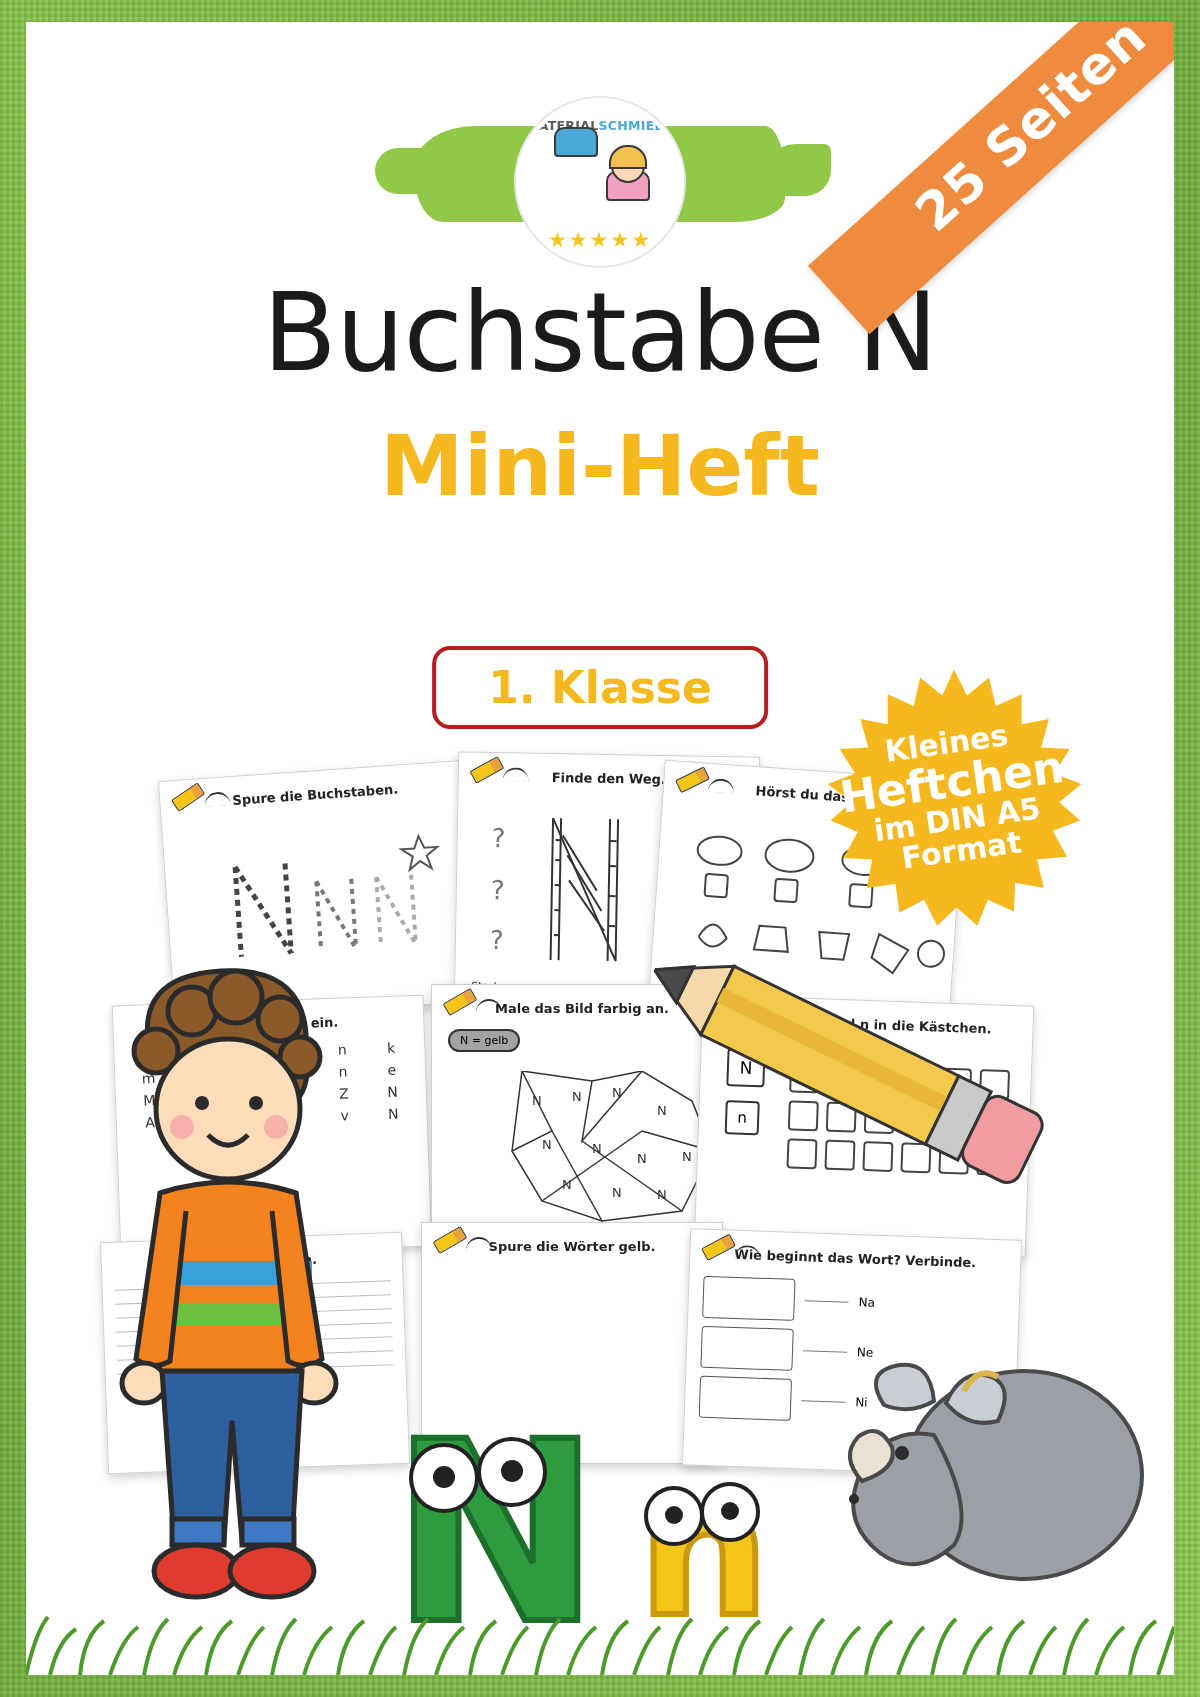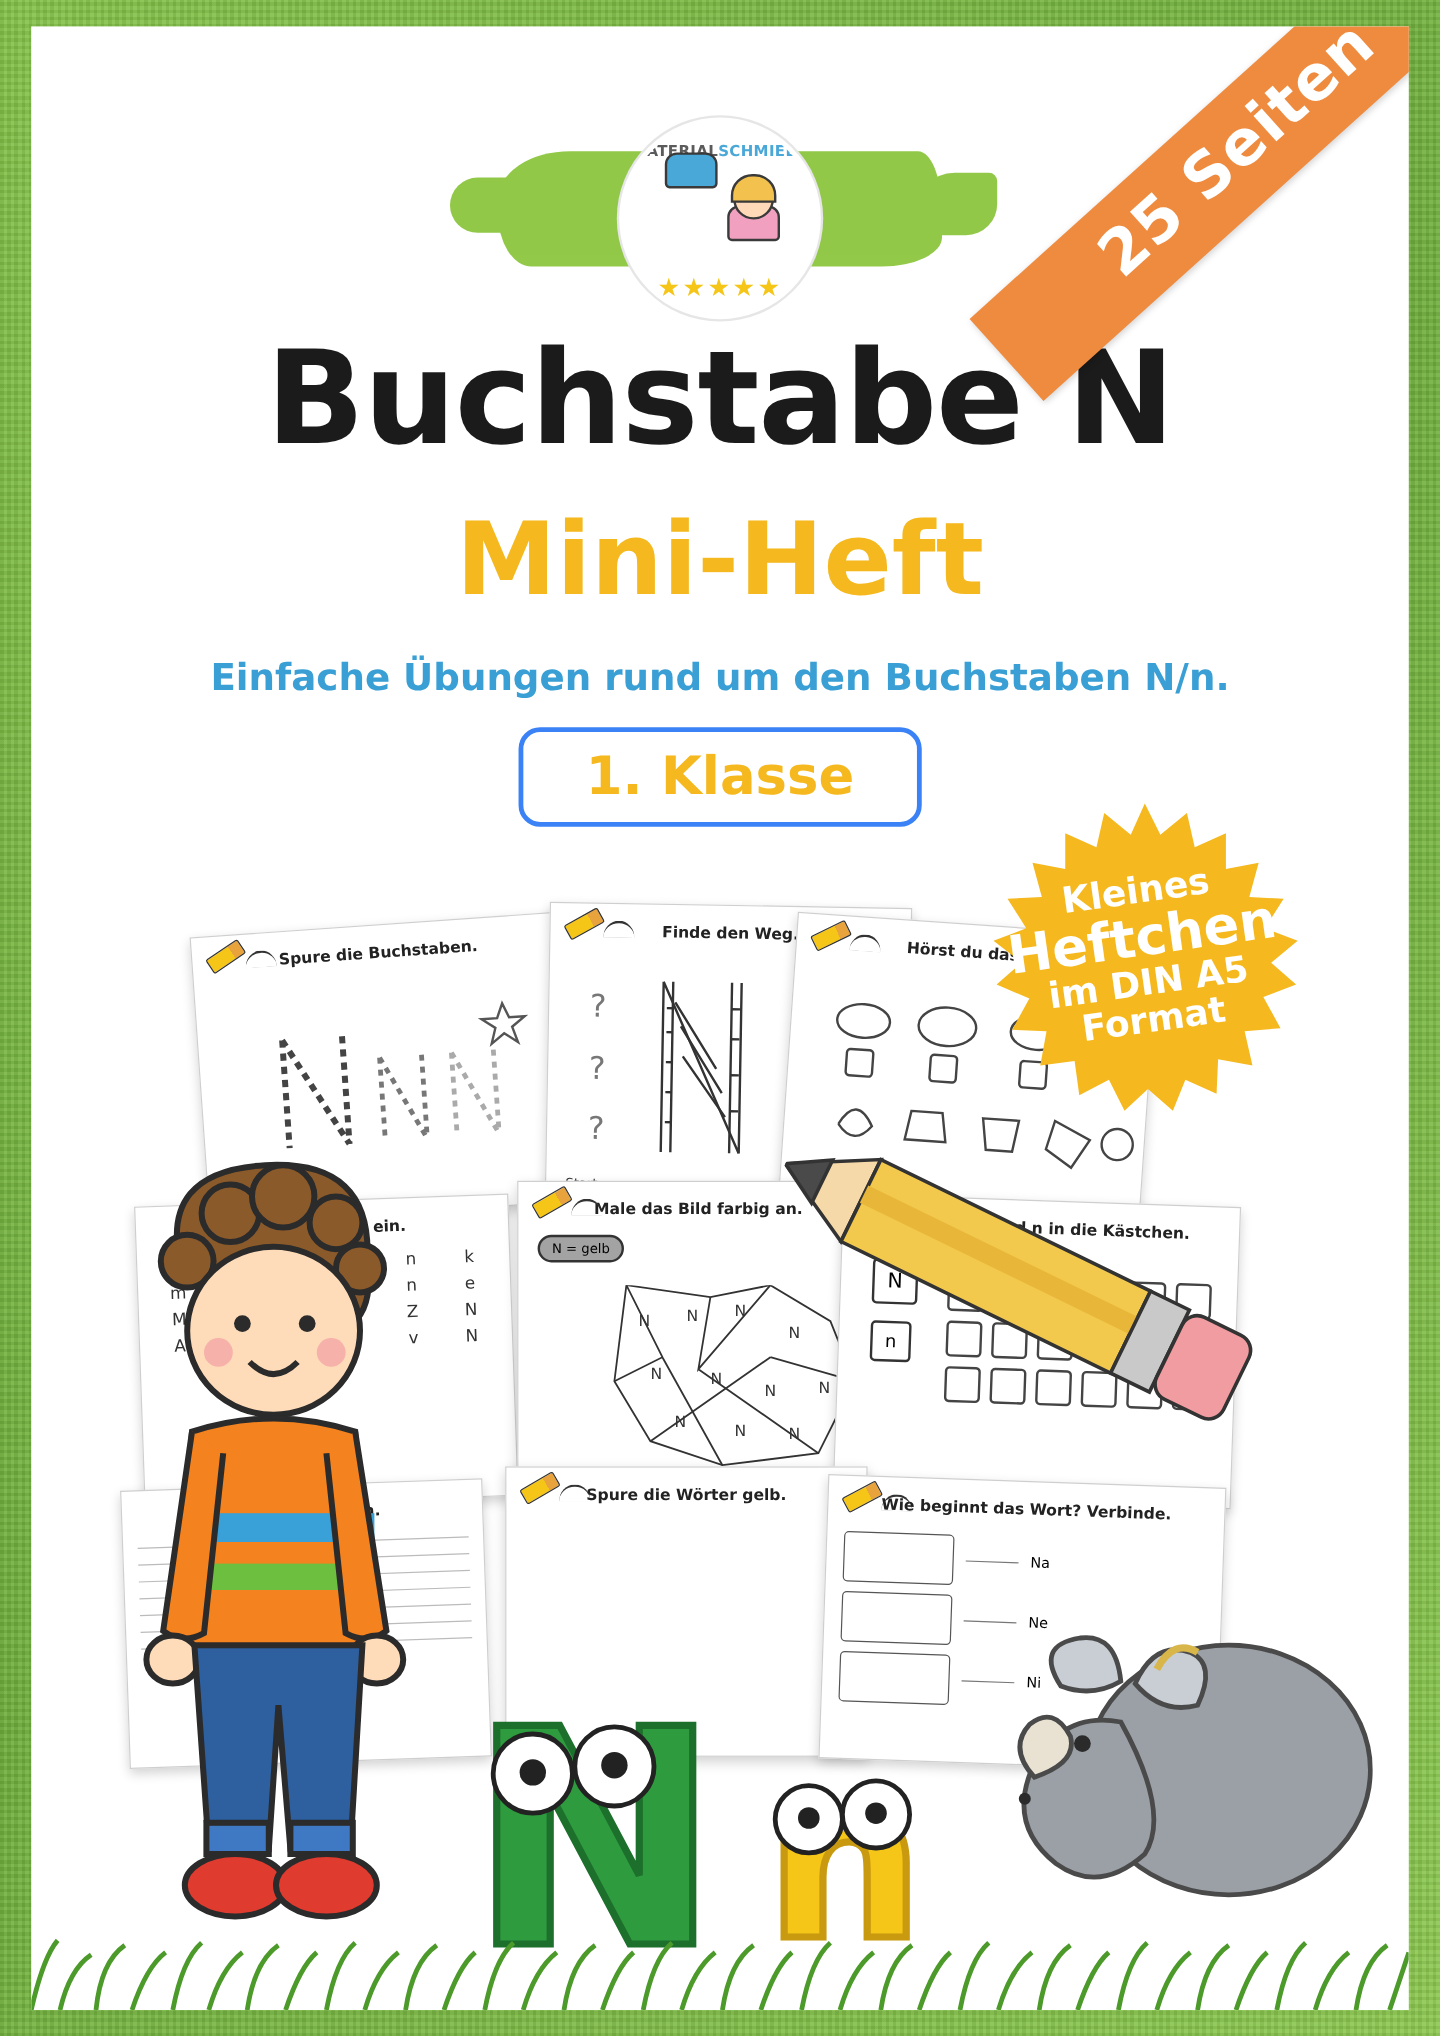--- a/index.html
+++ b/index.html
@@ -89,40 +89,40 @@
   .kid.girl .body{background:#f2a0c0;}
   .kid.boy{left:0;}
   .kid.girl{right:0;}
   .kid .hair{position:absolute;top:4px;left:5px;width:34px;height:20px;border-radius:18px 18px 0 0;background:#f2c14e;border:2px solid #3a3a3a;}
   .stars{position:absolute;bottom:10px;left:0;right:0;text-align:center;color:#f5c518;font-size:21px;letter-spacing:2px;}
 
   
   .title-main{
     position:absolute;top:248px;left:0;right:0;
     text-align:center;
-    font-size:108px;font-weight:bold;color:#1b1b1b;
+    font-size:108px;font-weight:normal;color:#1b1b1b;
     letter-spacing:-1px;
     font-family:"DejaVu Sans", sans-serif;
     z-index:6;
   }
   .title-sub{
     position:absolute;top:395px;left:0;right:0;
     text-align:center;
     font-size:84px;font-weight:bold;color:#f5b91f;
     z-index:6;
   }
   .tagline{
     position:absolute;top:525px;left:0;right:0;
     text-align:center;
     font-size:31px;color:#3a9fd4;font-weight:bold;
     z-index:6;
   }
   .klasse-box{
-    position:absolute;top:584px;left:50%;transform:translateX(-50%);
-    border:4px solid #3b82f6;border-radius:18px;
+    position:absolute;top:624px;left:50%;transform:translateX(-50%);
+    border:4px solid #b91c1c;border-radius:18px;
     padding:12px 52px;
     color:#f5b91f;font-size:44px;font-weight:bold;
     background:#fff;
     z-index:6;
   }
 
   
   .burst{
     position:absolute;right:90px;top:645px;
     width:260px;height:260px;
@@ -221,21 +221,20 @@
               <div class="head"></div>
               <div class="hair"></div>
           </div>
         </div>
         <div class="stars">★★★★★</div>
       </div>
     </div>
 
     <div class="title-main">Buchstabe N</div>
     <div class="title-sub">Mini-Heft</div>
-    <div class="tagline">Einfache Übungen rund um den Buchstaben N/n.</div>
     <div class="klasse-box">1. Klasse</div>
 
     <div class="burst">
       <svg viewBox="0 0 200 200" width="260" height="260" aria-hidden="true">
         <polygon points="100,2 110,22 127,8 132,30 152,21 152,44 173,40 167,62 189,63 177,82 198,90 181,104 197,118 176,126 187,146 164,148 169,170 147,166 146,188 126,179 118,199 102,185 87,199 77,179 58,189 55,167 33,170 37,148 15,147 26,127 5,118 21,104 3,90 24,82 12,63 34,62 28,40 49,44 49,21 69,30 74,8 91,22" fill="#f5b91f"></polygon>
       </svg>
       <div class="burst-text">
         <span class="l1">Kleines</span>
         <span class="l2">Heftchen</span>
         <span class="l3">im DIN A5</span>

